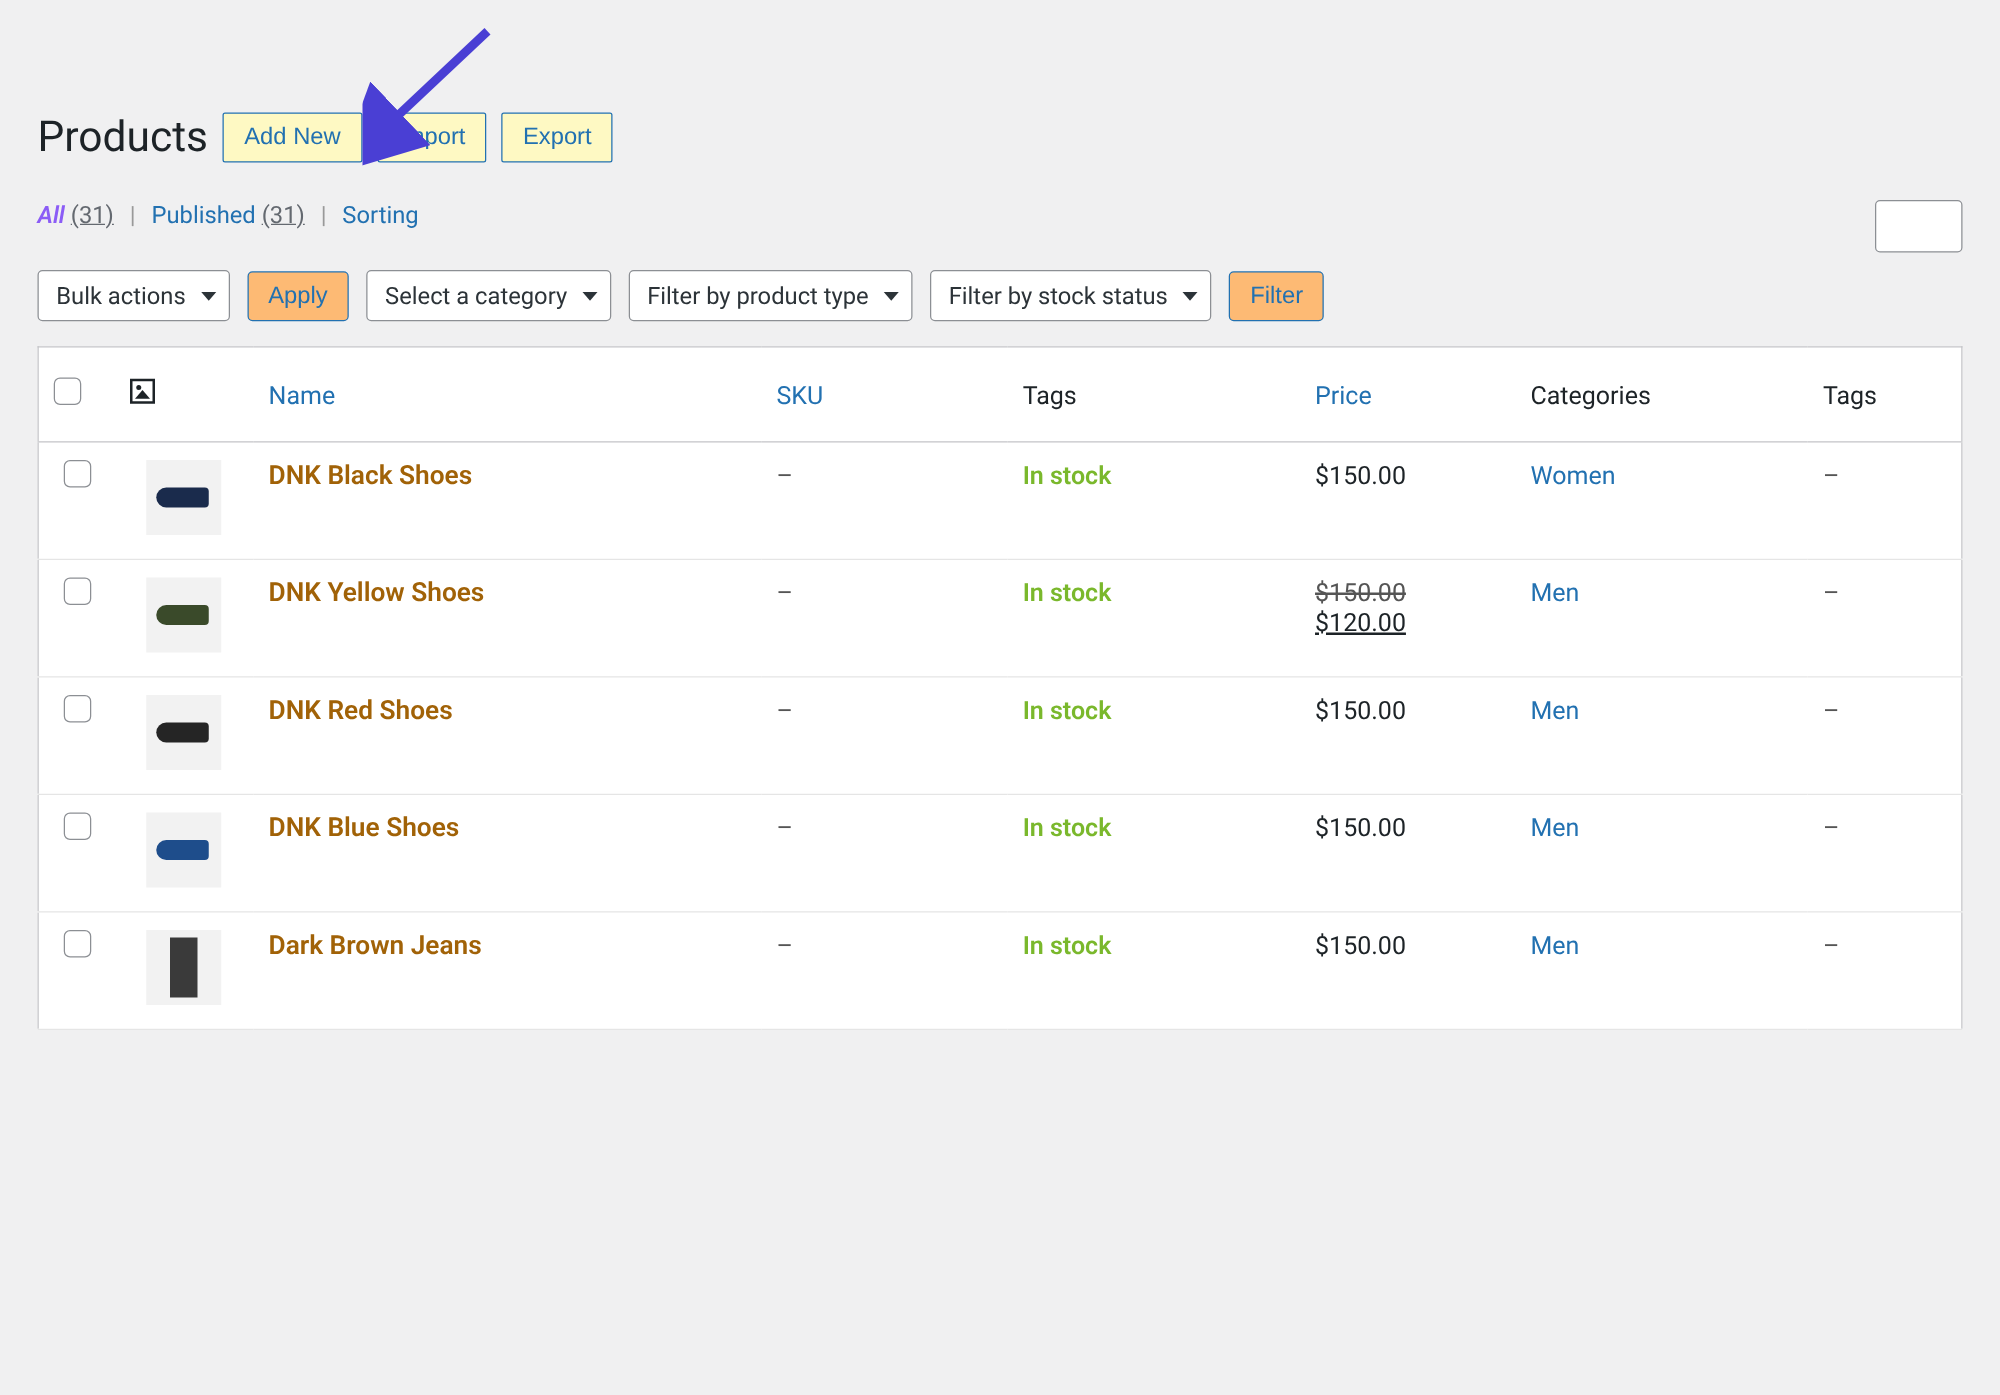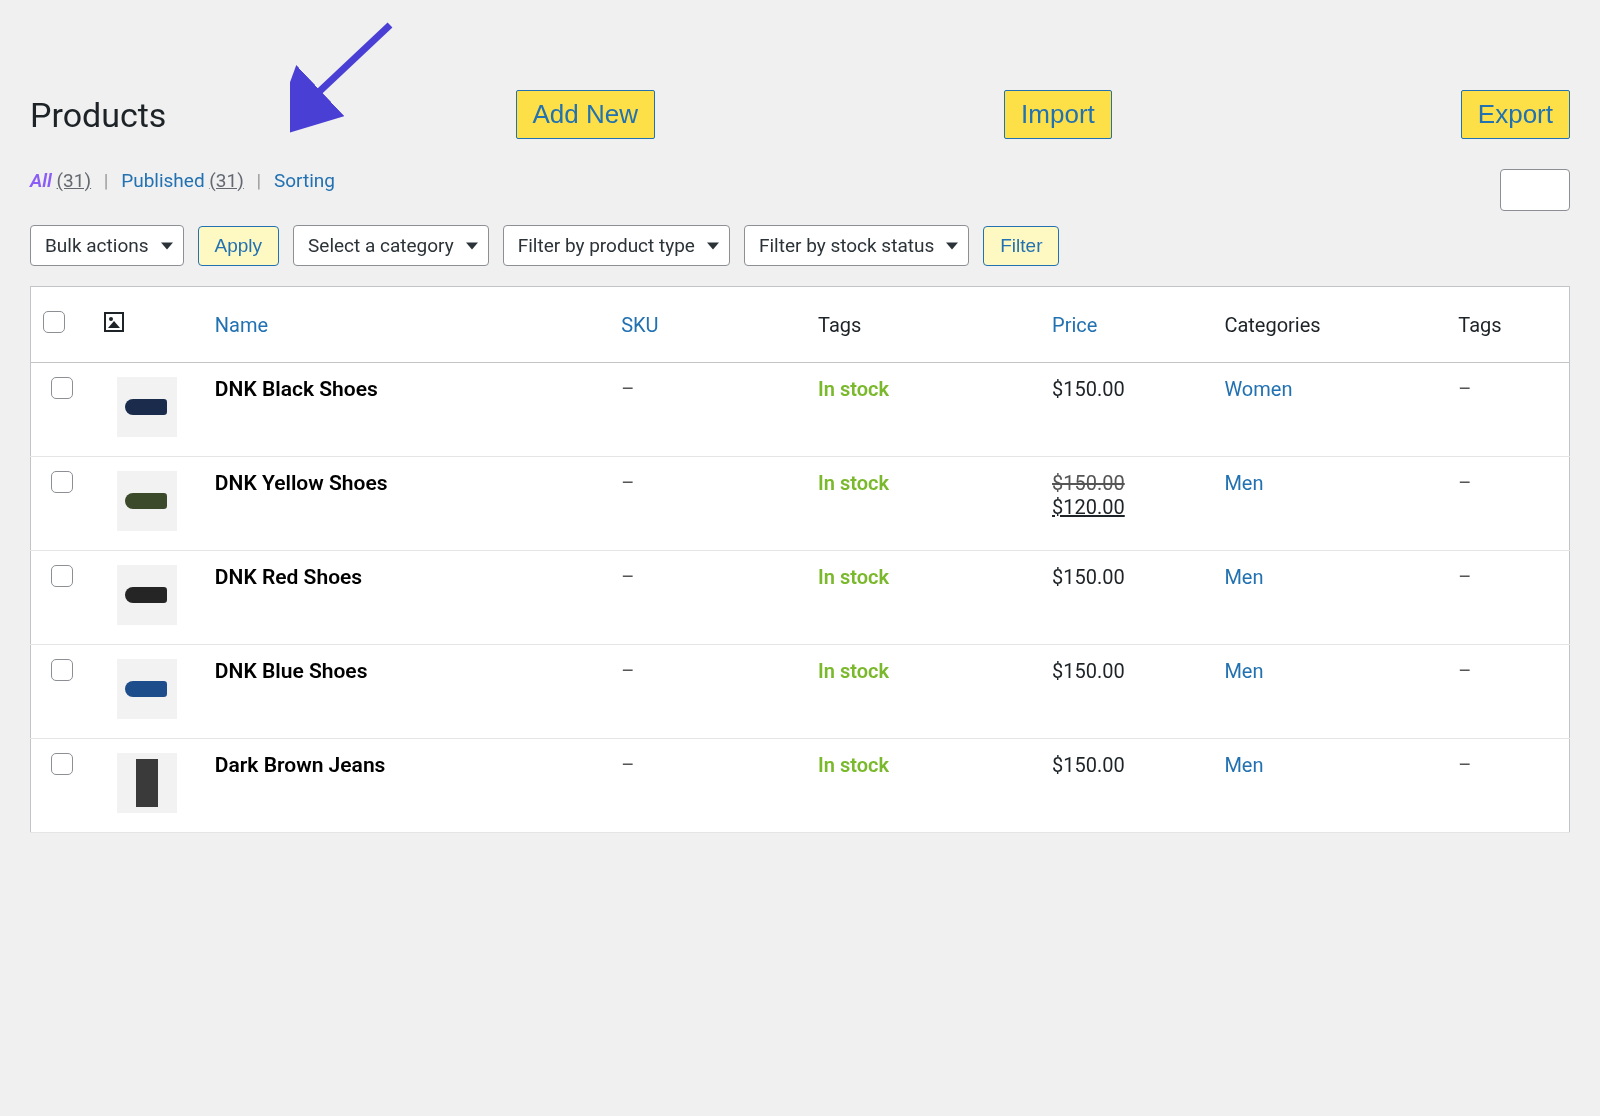--- a/index.html
+++ b/index.html
@@ -10,33 +10,32 @@
       color: #1d2327;
       font-size: 18px;
     }
     .header-row {
       display: flex;
       align-items: center;
       gap: 12px;
       margin-bottom: 30px;
       margin-top: 60px;
       position: relative;
-      justify-content: space-between;
     }
     .page-title {
       font-size: 34px;
       font-weight: 400;
       color: #1d2327;
     }
     .action-btn {
-      background: #fde047;
+      background: #fef9c3;
       border: 1px solid #2271b1;
       color: #2271b1;
       padding: 8px 16px;
-      font-size: 26px;
+      font-size: 19px;
       cursor: pointer;
       border-radius: 2px;
     }
     .arrow {
       position: absolute;
       left: 260px;
       top: -75px;
       pointer-events: none;
     }
     .status-row {
@@ -69,21 +68,21 @@
       position: absolute;
       right: 10px;
       top: 50%;
       transform: translateY(-50%);
       width: 0; height: 0;
       border-left: 6px solid transparent;
       border-right: 6px solid transparent;
       border-top: 7px solid #2c3338;
     }
     .btn-secondary {
-      background: #fef9c3;
+      background: #fdba74;
       border: 1px solid #2271b1;
       color: #2271b1;
       padding: 8px 16px;
       font-size: 19px;
       cursor: pointer;
       border-radius: 4px;
     }
     .search-box {
       margin-left: auto;
       background: #fff;
@@ -149,21 +148,21 @@
       border-radius: 10px 4px 4px 10px;
       left: 8px; top: 22px;
     }
     .thumb .jean {
       position: absolute;
       width: 22px; height: 48px;
       left: 19px; top: 6px;
       background: #3a3a3a;
     }
     .prod-name {
-      color: #000000;
+      color: #a16207;
       font-weight: 600;
       font-size: 21px;
       cursor: pointer;
       text-align: center;
     }
     .dash { color: #555; }
     .instock { color: #7ab82c; font-weight: 600; }
     .price { color: #1d2327; }
     .price-old { text-decoration: line-through; color: #555; display: block; }
     .price-new { text-decoration: underline; color: #1d2327; display: block; }

